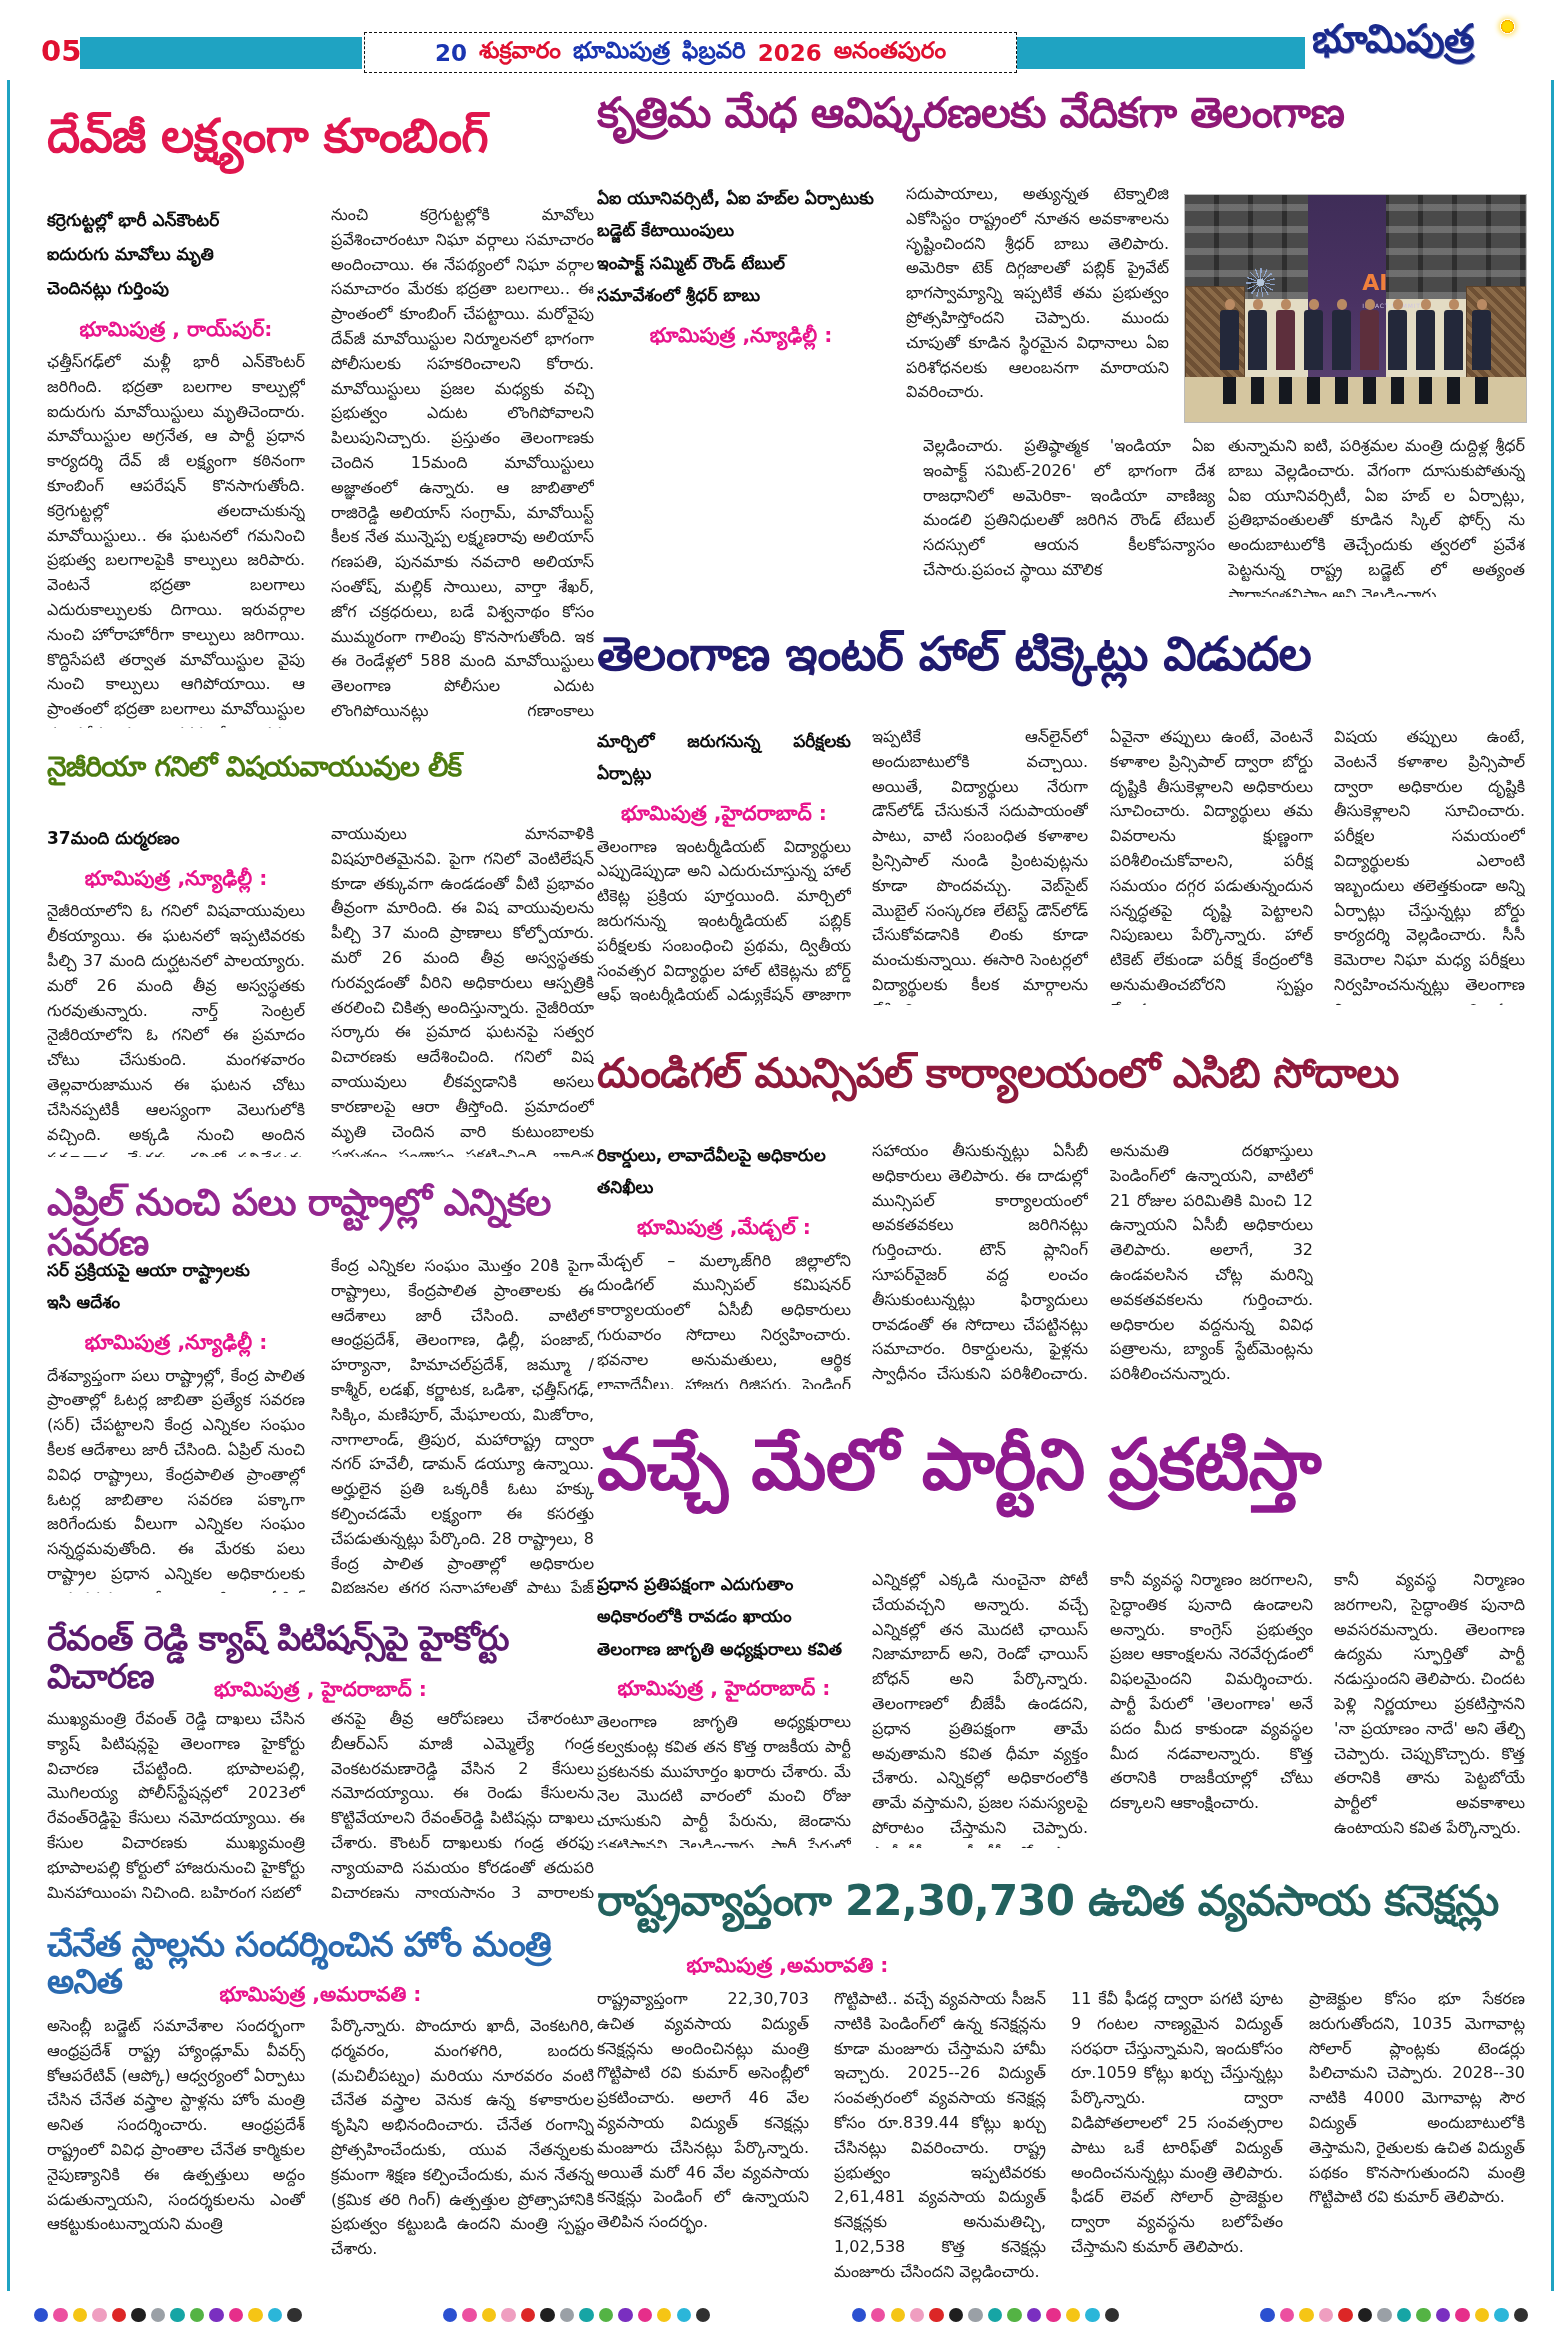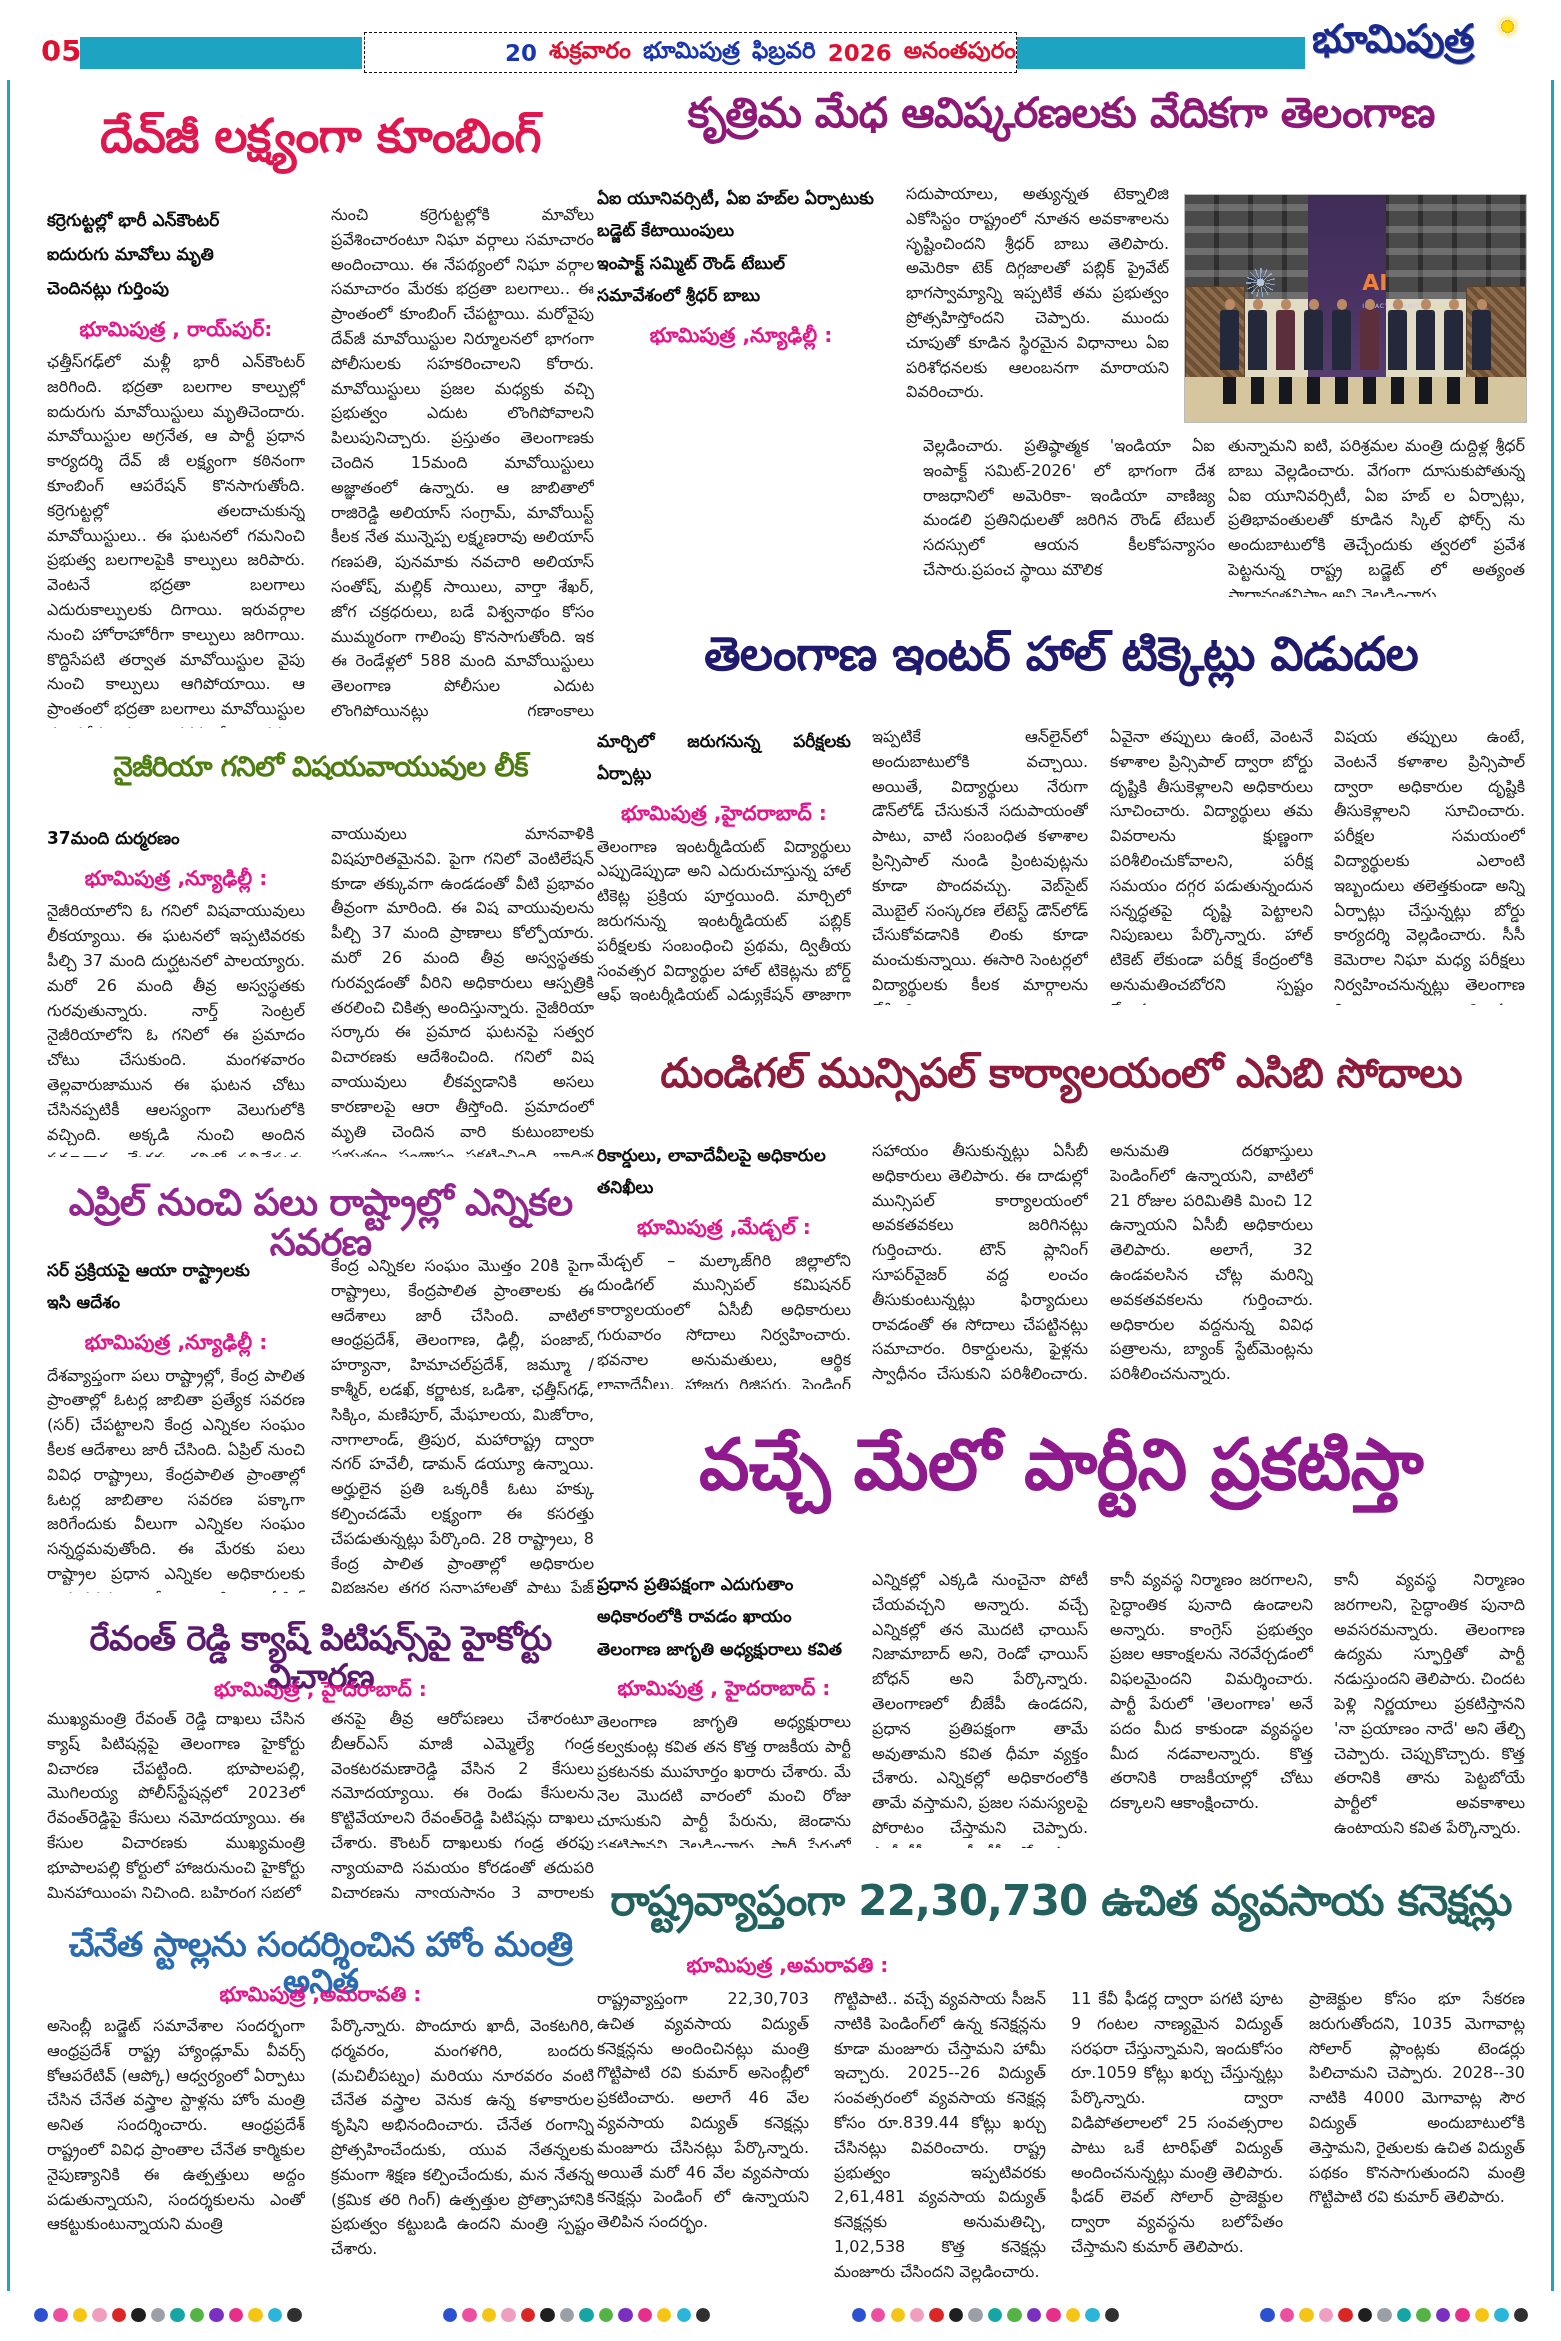--- a/index.html
+++ b/index.html
@@ -2,29 +2,29 @@
 <html style="font-size:13.6px"><head>
 <meta charset="utf-8">
 <style>
   html,body{margin:0;padding:0;background:#ffffff;}
   body{width:1562px;height:2342px;position:relative;font-family:"DejaVu Sans","Liberation Sans",sans-serif;color:#1a1a1a;overflow:hidden;}
   .edge-rule{position:absolute;width:3.4px;background:#1fa3c2;}
   
   .pageno{position:absolute;left:41px;top:34px;font-size:29px;font-weight:bold;color:#e01030;}
   .teal-bar{position:absolute;top:37px;height:32px;background:#1fa3c2;}
   .datebox{position:absolute;left:364px;top:32px;width:651px;height:39px;border:1.7px dashed #111;background:#fff;
-           display:flex;align-items:center;justify-content:flex-end;gap:12px;font-weight:bold;font-size:23px;}
+           display:flex;align-items:center;justify-content:center;gap:12px;font-weight:bold;font-size:23px;}
   .d-blue{color:#1a35b0;} .d-red{color:#e01030;}
   .masthead{position:absolute;left:1312px;top:24px;width:230px;height:47px;display:flex;align-items:flex-end;}
   .masthead .word{font-size:39px;font-weight:900;color:#1a2a8c;letter-spacing:-0.8px;text-shadow:0.8px 0.8px 0 #8a93c9;}
   .sun{position:absolute;right:27px;top:-5.1px;width:15.3px;height:15.3px;border-radius:50%;
        background:radial-gradient(circle,#ffd900 0 45%,#f5a500 60%,transparent 62%);box-shadow:0 0 5.1px 1.7px #ffe06a;}
   
   .art{position:absolute;}
-  .hl{position:absolute;left:0;right:0;text-align:center;font-weight:900;line-height:1.1;letter-spacing:-0.8px;}
+  .hl{position:absolute;left:0;right:0;font-weight:900;line-height:1.1;letter-spacing:-0.8px;}
   .sub{font-weight:bold;color:#0d0d0d;font-size:17px;line-height:2.0;}
   .byline{font-weight:bold;color:#e8148c;font-size:20.3px;text-align:center;margin:8.5px 0 5.1px 0;}
   .col{position:absolute;font-size:16px;line-height:1.55;text-align:justify;color:#1c1c1c;overflow:hidden;}
   
   .photo{position:absolute;overflow:hidden;background:#ded6c0;border:0.8px solid #bbb;}
   .photo .ceiling{position:absolute;left:0;top:0;right:0;height:46%;background:
       repeating-linear-gradient(90deg,#4a4a4a 0 29px,#2e2e2e 29px 34px),#383838;}
   .photo .ceiling:after{content:"";position:absolute;inset:0;background:
       repeating-linear-gradient(0deg,rgba(220,220,220,.25) 0 6.8px,transparent 6.8px 22px);}
   .photo .wall{position:absolute;left:0;right:0;top:46%;height:34%;background:#e3dcc4;}

